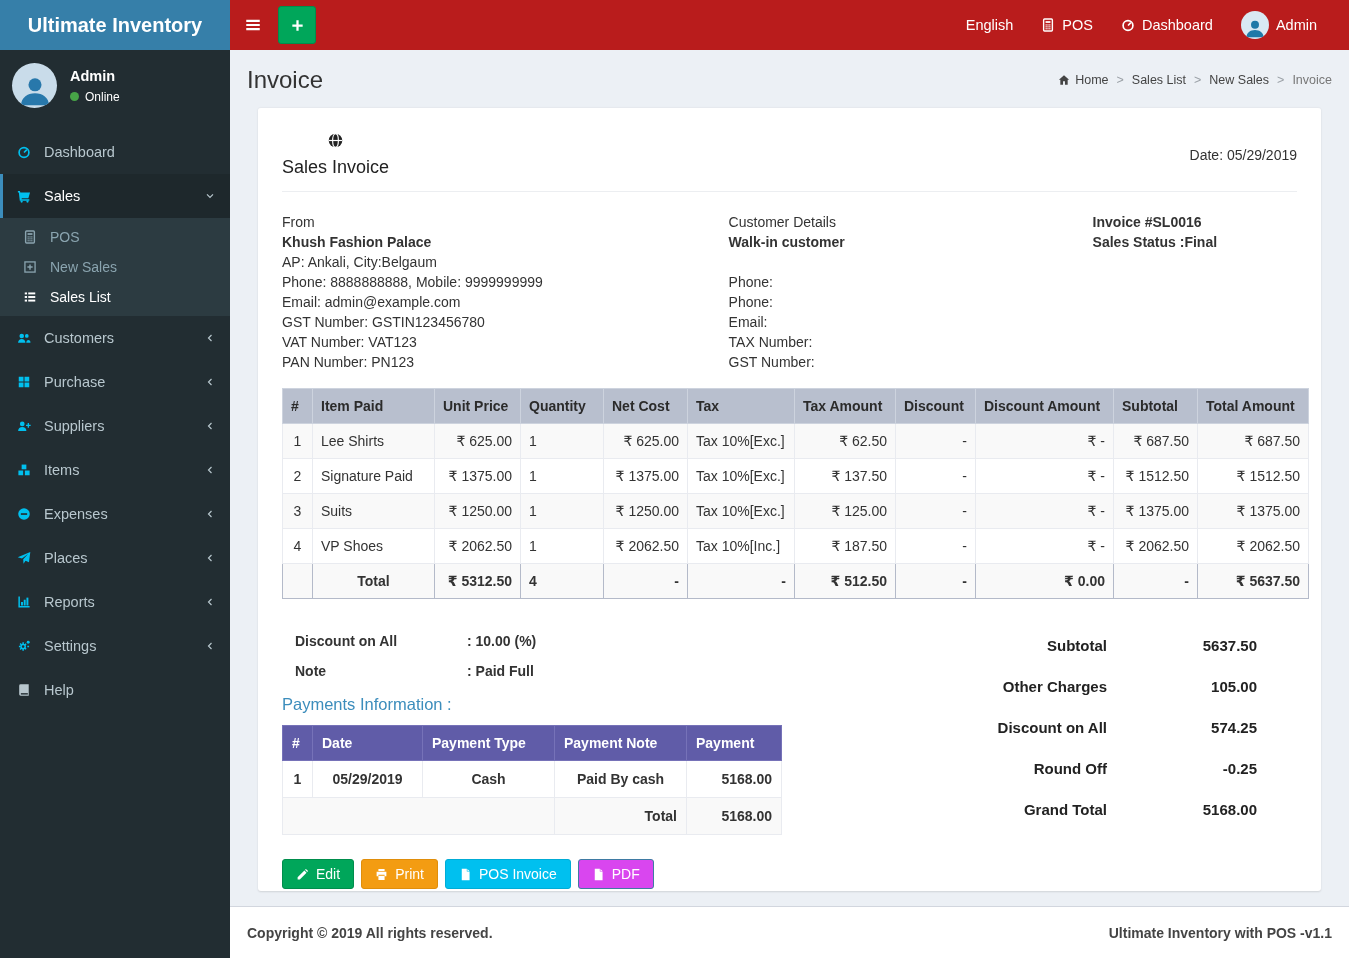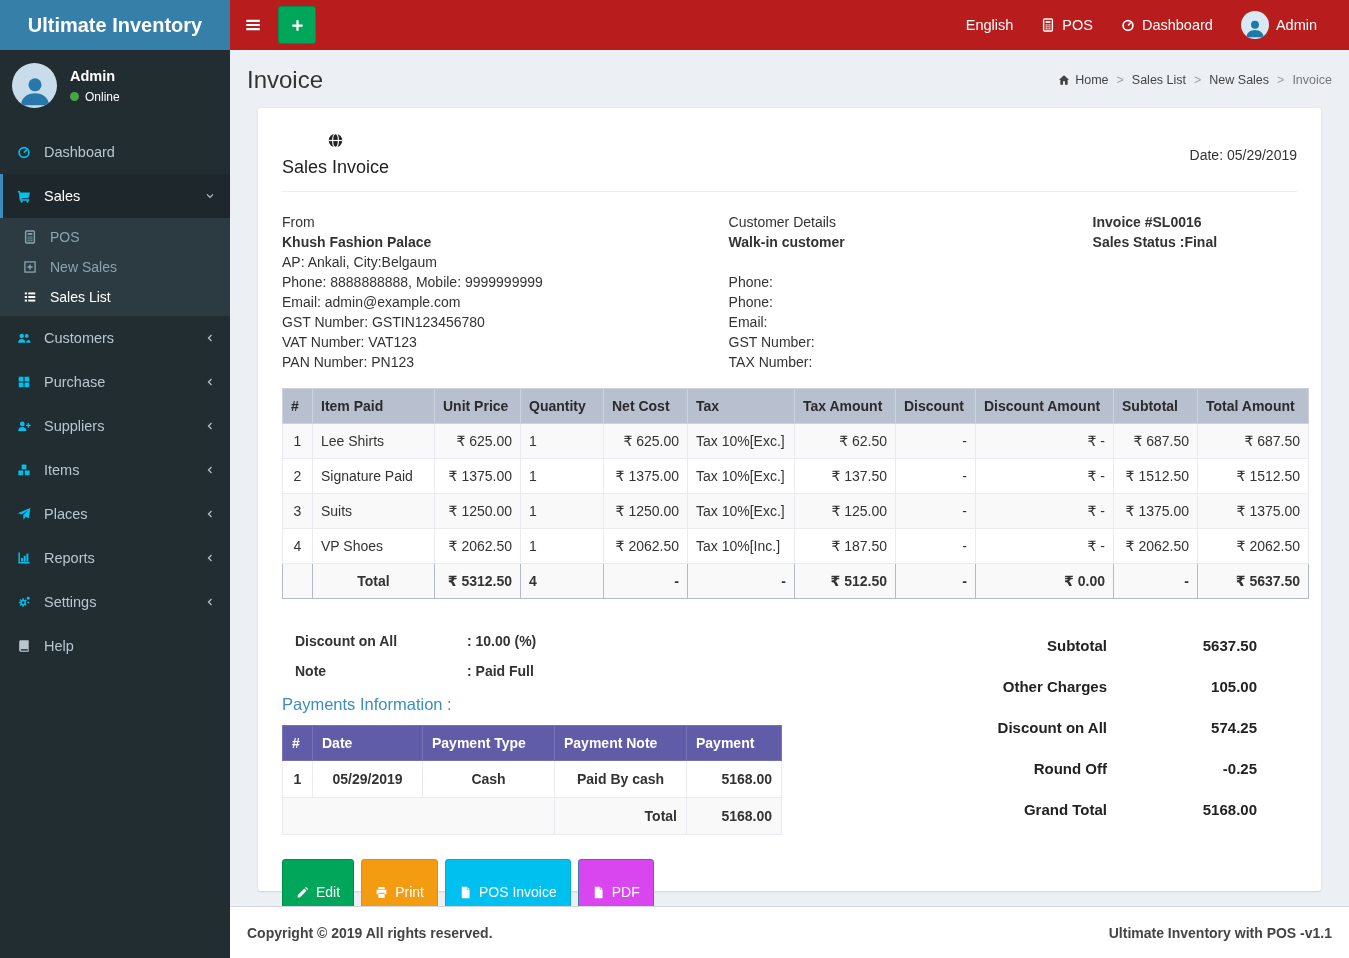--- a/index.html
+++ b/index.html
@@ -87,21 +87,21 @@
   .bottom-row { display:flex; justify-content:space-between; }
   .bottom-left { width:500px; }
   .kv { display:flex; font-weight:bold; margin:8px 0 14px 13px; }
   .kv .k { width:172px; }
   .pay-heading { color:#3c8dbc; font-size:16.5px; margin:16px 0 11px 0; font-weight:normal; }
   .pay-table { width:499px; font-size:14px; table-layout:fixed; }
   .pay-table th { background:#605ca8; color:#fff; font-weight:bold; text-align:left; border:1px solid #7672b8; padding:9px 9px; }
   .pay-table td { border:1px solid #e9ebf0; padding:10px 9px; font-weight:bold; background:#fff; }
   .pay-table .pt-total td { background:#f9f9f9; }
   .buttons { display:flex; gap:7px; margin-top:24px; }
-  .btn { display:flex; align-items:center; gap:7px; color:#fff; border-radius:3px; padding:24px 13px; font-size:14px; cursor:pointer; border:1px solid transparent; }
+  .btn { display:flex; align-items:center; gap:7px; color:#fff; border-radius:3px; padding:6px 13px; font-size:14px; cursor:pointer; border:1px solid transparent; }
   .btn .icon { width:13px; height:13px; }
   .btn-edit { background:#00a65a; border-color:#008d4c; }
   .btn-print { background:#f39c12; border-color:#e08e0b; }
   .btn-pos { background:#00c0ef; border-color:#00acd6; }
   .btn-pdf { background:#d946ef; border-color:#3f7ba3; }
 
   .summary { width:400px; padding:12px 40px 0 0; }
   .sum-row { display:flex; justify-content:flex-end; margin-bottom:24px; font-weight:bold; font-size:15px; color:#222; }
   .sum-label { width:210px; text-align:right; }
   .sum-value { width:150px; text-align:right; }
@@ -404,20 +404,33 @@
             </svg>
           </span>
       </div>
       <div class="menu-item">
         <span class="mi-icon">
             <svg class="icon">
               <use href="#i-cubes"></use>
             </svg>
           </span>
         <span>Items</span>
+        <span class="arrow">
+            <svg class="icon">
+              <use href="#i-chevl"></use>
+            </svg>
+          </span>
+      </div>
+      <div class="menu-item">
+        <span class="mi-icon">
+            <svg class="icon">
+              <use href="#i-minus"></use>
+            </svg>
+          </span>
+        <span>Expenses</span>
         <span class="arrow">
             <svg class="icon">
               <use href="#i-chevl"></use>
             </svg>
           </span>
       </div>
       <div class="menu-item">
         <span class="mi-icon">
             <svg class="icon">
               <use href="#i-plane"></use>
@@ -513,22 +526,22 @@
           <div>VAT Number: VAT123</div>
           <div>PAN Number: PN123</div>
         </div>
         <div class="info-cust">
           <div class="info-label">Customer Details</div>
           <div class="info-name">Walk-in customer</div>
           <div class="cust-gap"></div>
           <div>Phone:</div>
           <div>Phone:</div>
           <div>Email:</div>
+          <div>TAX Number:</div>
           <div>GST Number:</div>
-          <div>TAX Number:</div>
         </div>
         <div class="info-meta">
           <div class="meta-line">Invoice #SL0016</div>
           <div class="meta-line">Sales Status :Final</div>
         </div>
       </div>
 
       <table class="inv-table">
         <colgroup>
           <col style="width:30px">

